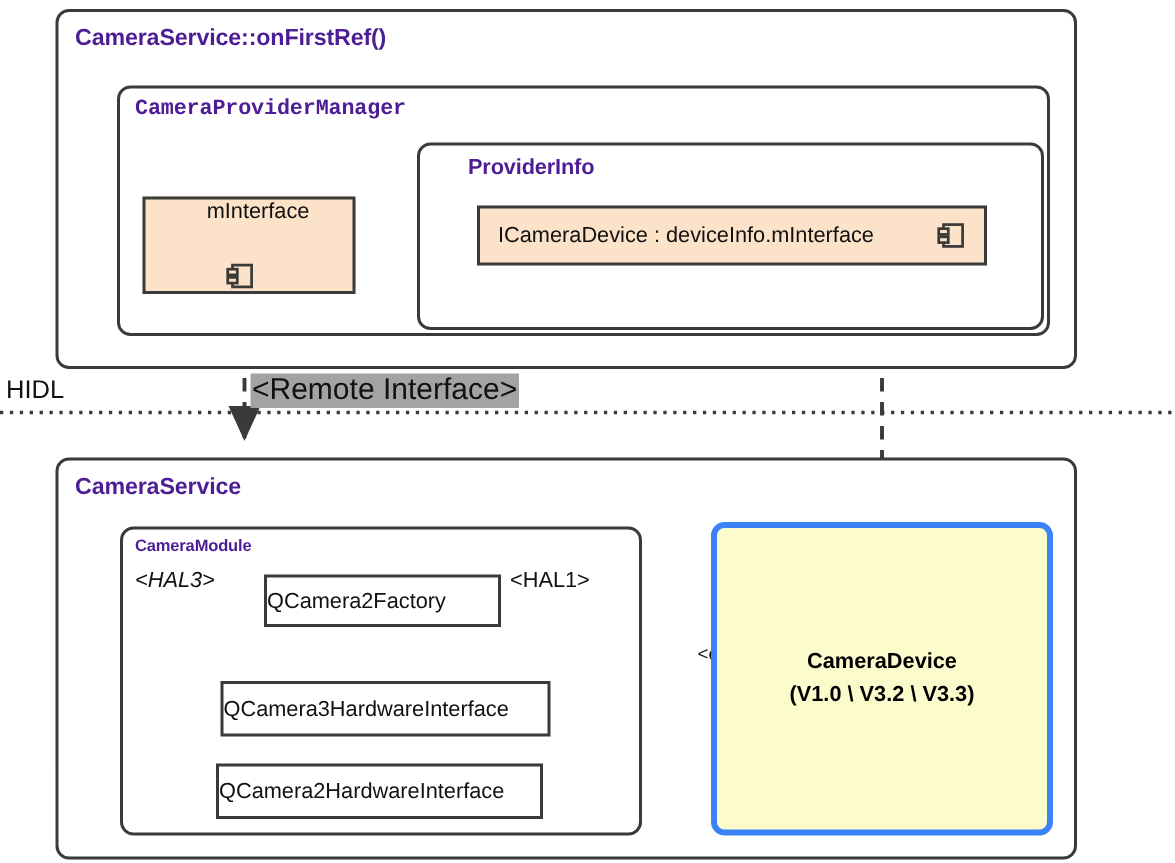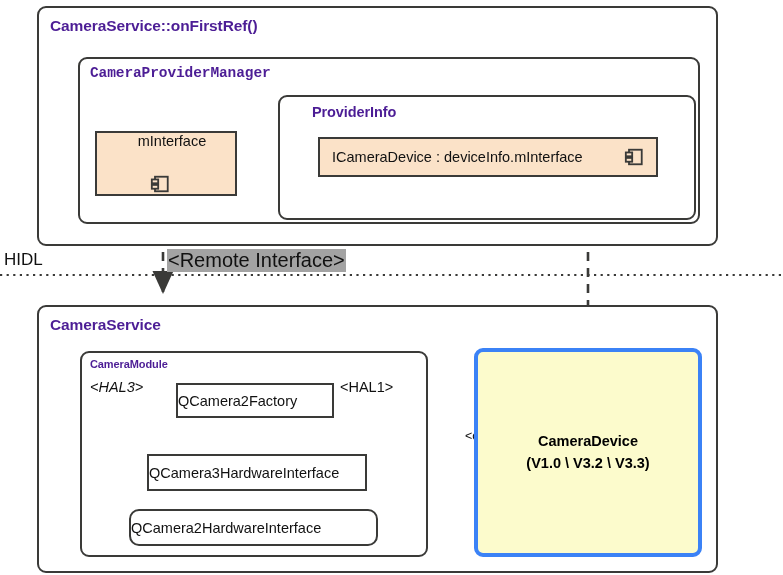--- a/index.html
+++ b/index.html
@@ -184,21 +184,21 @@
   <div class="floatlabel" style="left:340px; top:379px; font-size:14.5px;">&lt;HAL1&gt;</div>
 
   <div class="plainbox" style="left:176px; top:383px; width:158px; height:35px;">
     <span>QCamera2Factory</span>
   </div>
 
   <div class="plainbox" style="left:129px; top:454px; width:220px; height:37px;margin-left:18px;">
     <span>QCamera3HardwareInterface</span>
   </div>
 
-  <div class="plainbox" style="left:129px; top:509px; width:249px; height:37px;border-radius:10px;">
+  <div class="plainbox" style="left:144px; top:509px; width:218px; height:37px;">
     <span>QCamera2HardwareInterface</span>
   </div>
 
   <div class="floatlabel" style="left:428px; top:429px; font-size:12.5px;padding-left:37px;">&lt;call&gt;</div>
 
   <div class="devicebox" style="left:474px; top:348px; width:228px; height:209px;">
     <div>CameraDevice</div>
     <div>(V1.0 \ V3.2 \ V3.3)</div>
   </div>
 

